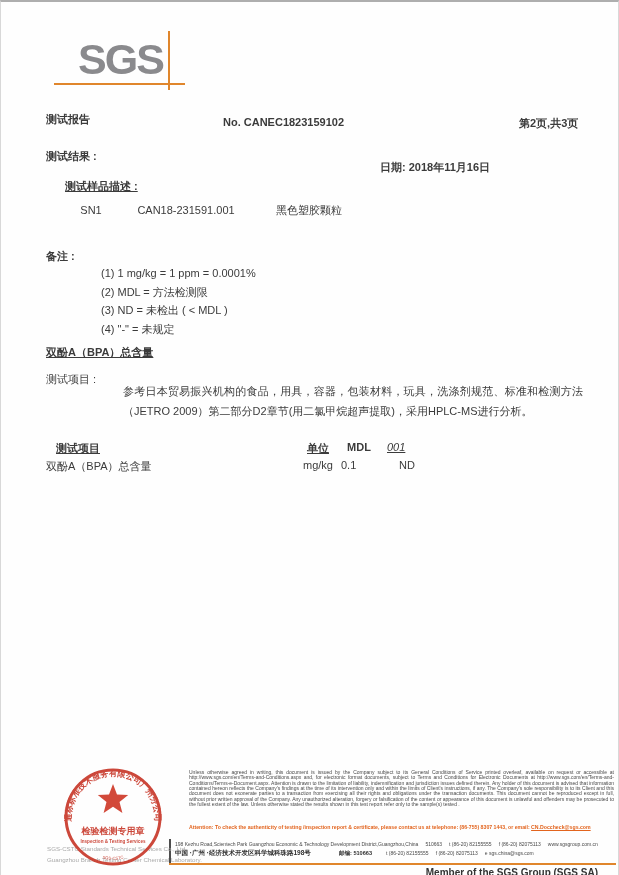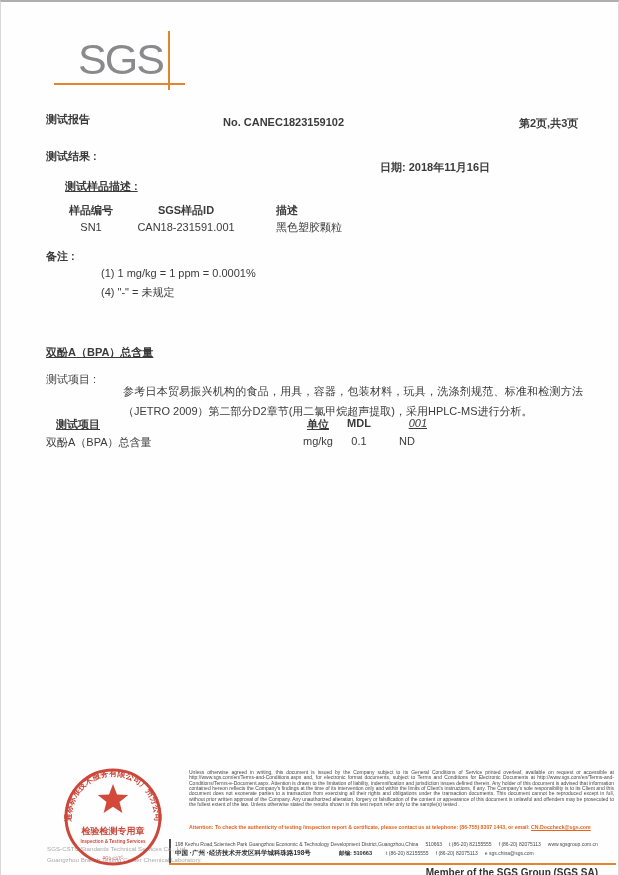--- a/index.html
+++ b/index.html
@@ -9,21 +9,21 @@
     background:#fefefe; color:#3b3b3b;
     font-family:"Liberation Sans","DejaVu Sans",sans-serif;
     font-size:11px;
     border-top:2px solid #aeaeae;
     border-left:1px solid #d8d8d8;
     border-right:1px solid #d8d8d8;
   }
   .abs { position:absolute; }
   .b { font-weight:bold; }
   
-  .logo-text { left:77px; top:34px; font-size:43px; line-height:46px; font-weight:normal;
+  .logo-text { left:77px; top:34px; font-size:43px; line-height:46px; font-weight:bold;
                color:#8a8a8d; letter-spacing:-2px; }
   .logo-hline { left:53px; top:81px; width:131px; height:2px; background:#e0862c; }
   .logo-vline { left:167px; top:29px; width:2px; height:59px; background:#e0862c; }
   
   .doc-title { left:45px; top:110px; font-size:11px; font-weight:bold; }
   .hdr-no    { left:222px; top:114px; font-weight:600; }
   .hdr-date  { left:379px; top:114px; font-weight:600;margin-top:44px; }
   .hdr-page  { left:518px; top:114px; font-weight:600; }
   .results-label { left:45px; top:147px; font-weight:bold; }
   .sample-heading { left:45px; top:177px; font-weight:bold; text-decoration:underline;margin-left:19px; }
@@ -35,28 +35,28 @@
   .st-c3 { padding-left:40px; text-align:left; }
   
   .notes-label { left:45px; top:247px; font-weight:bold; }
   .notes { left:100px; top:264px; }
   .note-item { height:18.5px; line-height:15px; }
   
   .bpa-heading { left:45px; top:343px; font-weight:bold; text-decoration:underline; }
   .method-label { left:45px; top:370px; }
   .method-text { left:122px; top:380px; width:460px; line-height:19.5px; text-align:justify; }
   
-  .rtable { left:0; top:415px; width:619px; height:36px; }
+  .rtable { left:0; top:439px; width:619px; height:36px; }
   .rt-item-h { left:55px; top:0; font-weight:bold; text-decoration:underline; }
   .rt-unit-h { left:295px; top:0; width:44px; text-align:center; font-weight:bold; text-decoration:underline; }
   .rt-mdl-h  { left:340px; top:0; width:36px; text-align:center; font-weight:bold; }
-  .rt-001-h  { left:386px; top:0; width:40px; text-align:right; font-style:italic; text-decoration:underline; }
+  .rt-001-h  { left:386px; top:0; width:40px; text-align:left; font-style:italic; text-decoration:underline; }
   .rt-item   { left:45px;  top:18px; }
   .rt-unit   { left:295px; top:18px; width:44px; text-align:center; }
-  .rt-mdl    { left:340px; top:18px; width:36px; text-align:center; }
+  .rt-mdl    { left:340px; top:18px; width:36px; }
   .rt-001    { left:386px; top:18px; width:40px; text-align:center; }
   
   .legal { left:188px; top:768px; width:425px; font-size:5px; line-height:5.35px;
            text-align:justify; color:#4a4a4a; }
   .attention { left:188px; top:822px; width:425px; font-size:5.2px; line-height:6.6px;
                font-weight:bold; color:#e2641e; }
   .attention .email { text-decoration:underline; }
   .footer-vline { left:168px; top:837px; width:2px; height:26px; background:#4d4d4d; }
   .addr-en { left:174px; top:839px; width:440px; font-size:5px; color:#4a4a4a;
              display:flex; align-items:baseline; white-space:nowrap; }
@@ -84,35 +84,32 @@
 
   <div class="abs doc-title">测试报告</div>
   <div class="abs hdr-no">No. CANEC1823159102</div>
   <div class="abs hdr-date">日期: 2018年11月16日</div>
   <div class="abs hdr-page">第2页,共3页</div>
 
   <div class="abs results-label">测试结果 :</div>
 
   <div class="abs sample-heading">测试样品描述 :</div>
   <div class="abs sample-table">
-    <div class="st-row b">
-      <span class="st-c1">样品编号</span>
-      <span class="st-c2">SGS样品ID</span>
-      <span class="st-c3">描述</span>
-    </div>
     <div class="st-row">
       <span class="st-c1">SN1</span>
       <span class="st-c2">CAN18-231591.001</span>
       <span class="st-c3">黑色塑胶颗粒</span>
     </div>
   </div>
 
   <div class="abs notes-label">备注 :</div>
   <div class="abs notes">
     <div class="note-item">(1) 1 mg/kg = 1 ppm = 0.0001%</div>
+    <div class="note-item">(2) MDL = 方法检测限</div>
+    <div class="note-item">(3) ND = 未检出 ( &lt; MDL )</div>
     <div class="note-item">(4) "-" = 未规定</div>
   </div>
 
   <div class="abs bpa-heading">双酚A（BPA）总含量</div>
   <div class="abs method-label">测试项目 :</div>
   <div class="abs method-text">参考日本贸易振兴机构的食品，用具，容器，包装材料，玩具，洗涤剂规范、标准和检测方法（JETRO 2009）第二部分D2章节(用二氯甲烷超声提取)，采用HPLC-MS进行分析。</div>
 
   <div class="abs rtable">
     <span class="abs rt-item-h">测试项目</span>
     <span class="abs rt-unit-h">单位</span>

